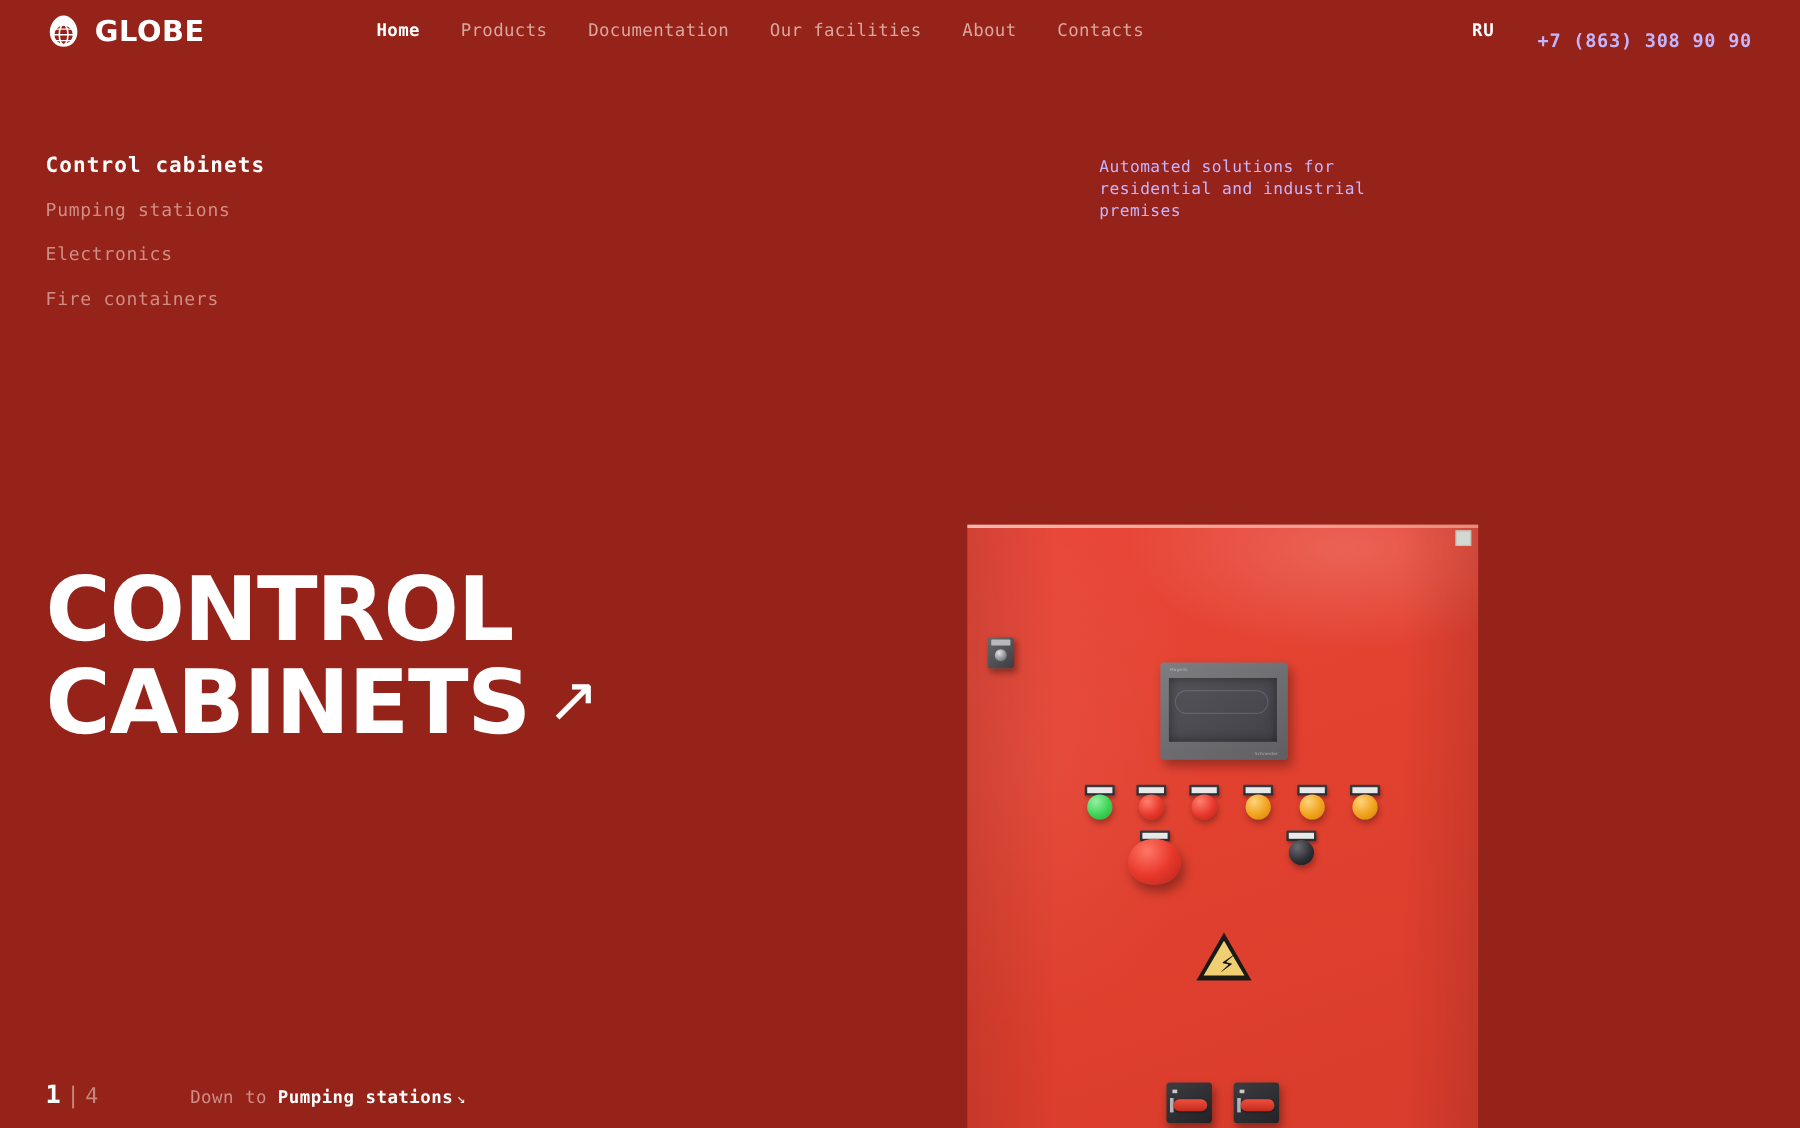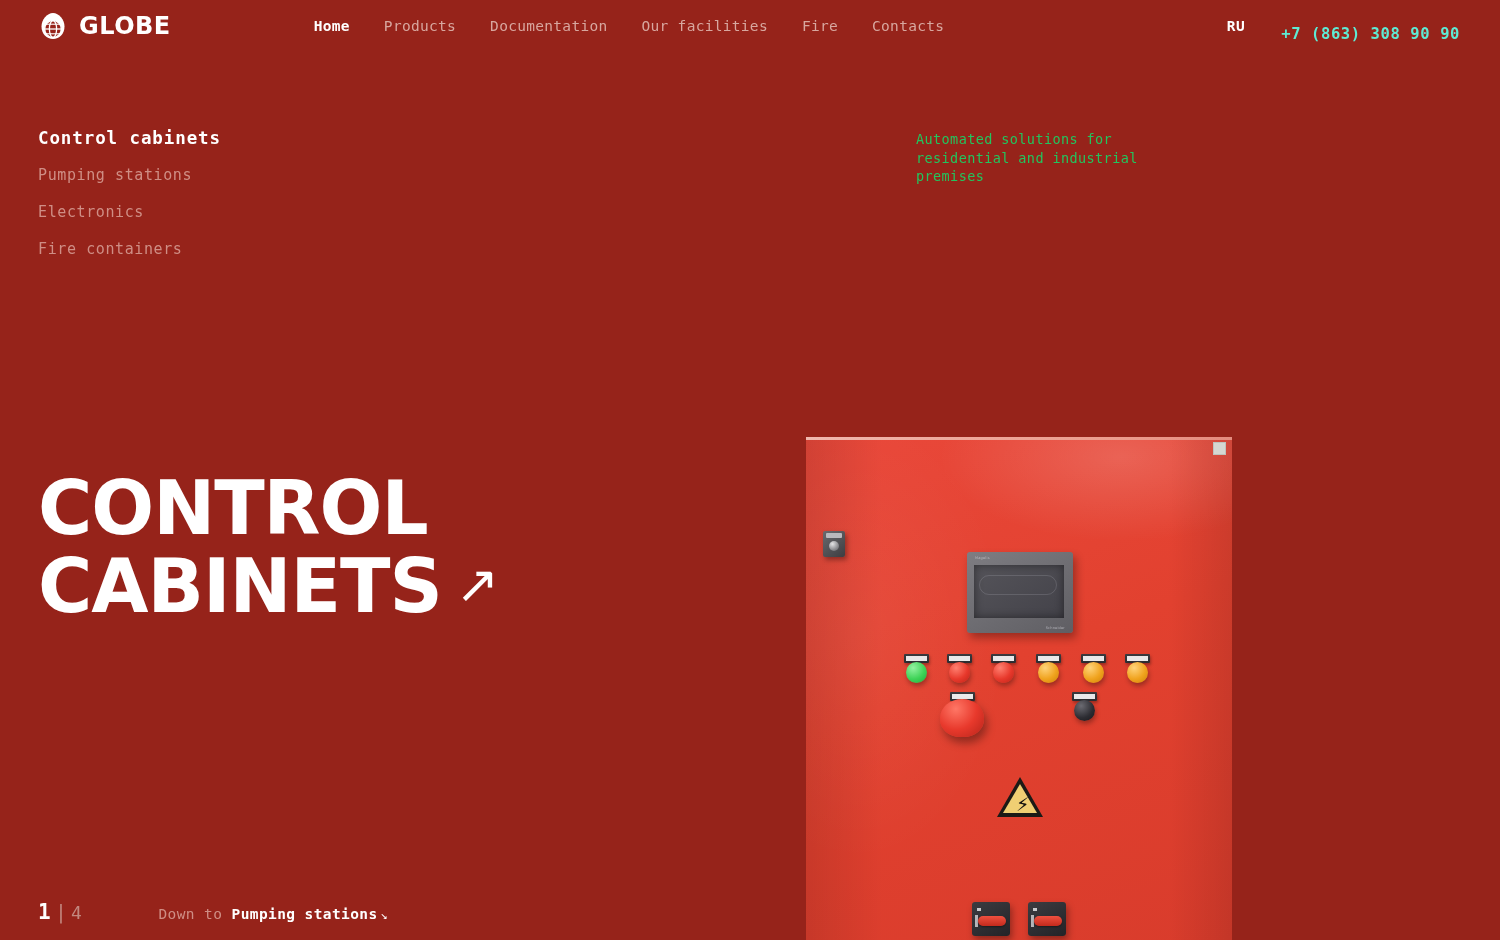--- a/index.html
+++ b/index.html
@@ -35,41 +35,41 @@
     display:flex; align-items:center; gap:36px;
   }
   .lang {
     font-family:"DejaVu Sans Mono", monospace;
     font-size:14.5px; font-weight:bold; color:#ffffff; letter-spacing:0.5px;
     cursor:pointer;
     padding-left:36px;
   }
   .phone {
     font-family:"DejaVu Sans Mono", monospace;
-    font-size:15.5px; font-weight:bold; color:#5eead4; letter-spacing:0.6px;
+    font-size:15.5px; font-weight:bold; color:#c4b5fd; letter-spacing:0.6px;
     cursor:pointer; white-space:nowrap;margin-top:16px;
   }
 
   
   .cat-list { position:absolute; left:38px; top:128px; }
   .cat-item {
     font-family:"DejaVu Sans Mono", monospace;
     color:#cf8e85; font-size:15px; letter-spacing:0.6px;
     margin-bottom:19px; cursor:pointer; white-space:nowrap;
   }
   .cat-item.active {
     color:#ffffff; font-weight:bold; font-size:17.5px;
     letter-spacing:0.9px; margin-bottom:18px;
   }
 
   
   .tagline {
     position:absolute; right:40px; top:130px;
     font-family:"DejaVu Sans Mono", monospace;
-    font-size:13.5px; color:#22c55e; line-height:18.5px;
+    font-size:13.5px; color:#c4b5fd; line-height:18.5px;
     letter-spacing:0.4px; text-align:left; width:232px;
   }
 
   
   .hero { position:absolute; left:38px; top:470px; width:760px; }
   .hero-title {
     font-family:"DejaVu Sans", sans-serif;
     font-weight:bold; color:#ffffff;
     font-size:74px; line-height:76px; letter-spacing:-1px;
     white-space:pre-line;
@@ -282,21 +282,21 @@
         </svg>
       </span>
       <span class="brand-name">GLOBE</span>
     </div>
 
     <div class="nav">
       <span class="nav-item active">Home</span>
       <span class="nav-item">Products</span>
       <span class="nav-item">Documentation</span>
       <span class="nav-item">Our facilities</span>
-      <span class="nav-item">Fire</span>
+      <span class="nav-item">About</span>
       <span class="nav-item">Contacts</span>
     </div>
 
     <div class="header-right">
       <span class="lang">RU</span>
       <span class="phone">+7 (863) 308 90 90</span>
     </div>
   </div>
 
   <div class="cat-list">

